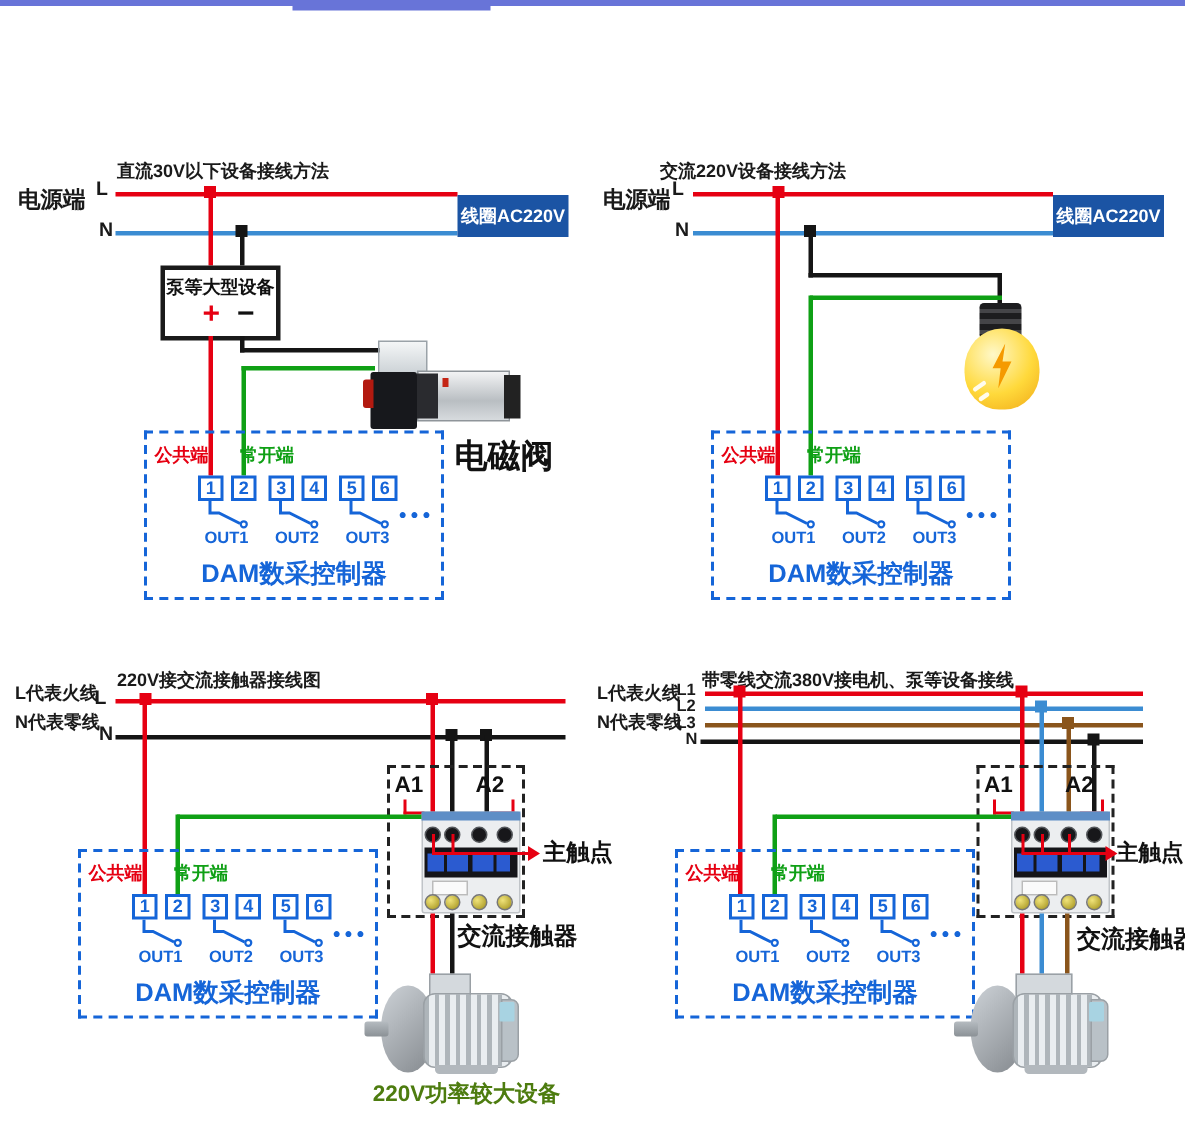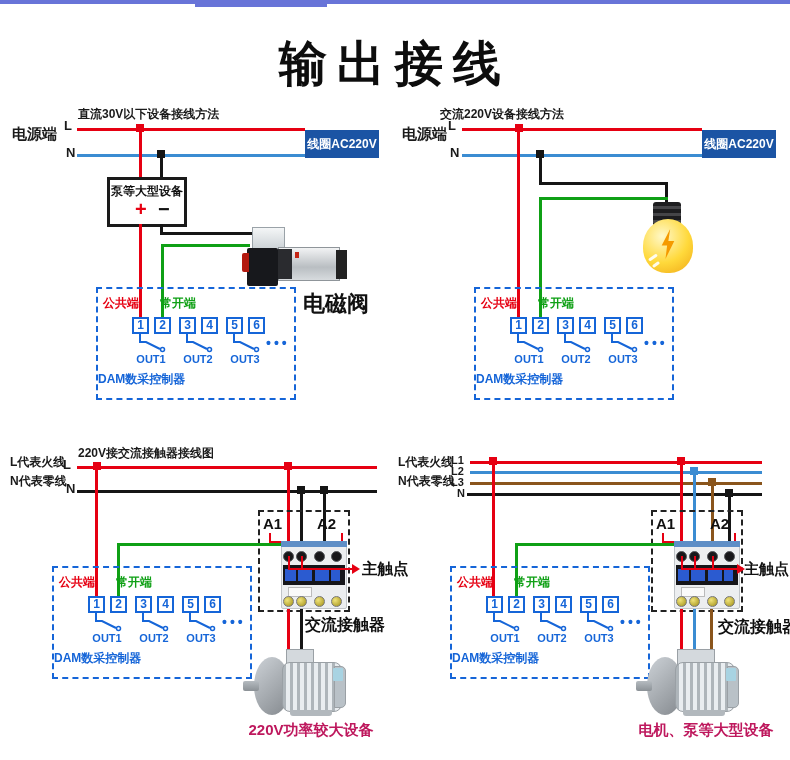--- a/index.html
+++ b/index.html
@@ -40,31 +40,31 @@
   .term{position:absolute;top:28px;width:17px;height:17px;border:2px solid var(--dam-blue);box-sizing:border-box;
         background:#fff;color:var(--dam-blue);font-size:12px;font-weight:bold;text-align:center;line-height:13px;}
   .t1{left:34px}.t2{left:56px}.t3{left:81px}.t4{left:103px}.t5{left:128px}.t6{left:150px}
   .sw{position:absolute;top:45px;width:30px;height:20px;}
   .sw path{stroke:var(--dam-blue);stroke-width:2;fill:none;}
   .sw circle{stroke:var(--dam-blue);stroke-width:1.5;fill:#fff;}
   .sw1{left:38px}.sw2{left:85px}.sw3{left:132px}
   .out{position:absolute;top:64px;width:46px;text-align:center;color:var(--dam-blue);font-size:11px;font-weight:bold;}
   .out1{left:30px}.out2{left:77px}.out3{left:124px}
   .dots{position:absolute;left:168px;top:46px;color:var(--dam-blue);font-size:14px;font-weight:bold;letter-spacing:3px;}
-  .dam-name{position:absolute;left:0;right:0;top:82px;color:var(--dam-blue);font-size:12px;font-weight:bold;}
+  .dam-name{position:absolute;left:0;right:0;top:82px;text-align:center;color:var(--dam-blue);font-size:17px;font-weight:bold;}
   
   .ctr-base{position:absolute;width:66px;height:68px;background:#eceef0;border:1px solid #c0c4c8;border-radius:2px;box-sizing:border-box;}
   .ctr-top{position:absolute;width:66px;height:6px;background:#5e8ec6;}
   .ctr-term{position:absolute;width:11px;height:11px;border-radius:50%;background:#17171a;border:1px solid #55585c;box-sizing:border-box;}
   .ctr-band{position:absolute;width:62px;height:20px;background:#151519;}
   .ctr-chip{position:absolute;height:12px;background:#2b5bd0;}
   .ctr-wlabel{position:absolute;width:24px;height:10px;background:#fafafa;border:1px solid #bbb;box-sizing:border-box;}
   .ctr-screw{position:absolute;width:11px;height:11px;border-radius:50%;background:radial-gradient(circle at 35% 35%,#f0e37a,#a08f18);border:1px solid #777;box-sizing:border-box;}
   .big-lbl{font-size:16px;color:#111;}
-  .dev-lbl{font-size:15px;color:#be185d;text-align:center;}
+  .dev-lbl{font-size:15px;color:#4d7c0f;text-align:center;}
   
   .mot-flange{position:absolute;border-radius:50%;background:linear-gradient(135deg,#cdd2d7,#84898e);}
   .mot-shaft{position:absolute;background:linear-gradient(#b5bbc0,#8b9196);border-radius:2px;}
   .mot-body{position:absolute;background:repeating-linear-gradient(90deg,#aeb5ba 0 3px,#e9edf0 3px 7px);border-radius:8px;border:1px solid #9aa0a5;box-sizing:border-box;}
   .mot-jbox{position:absolute;background:#d4d9dd;border:1px solid #9aa0a5;box-sizing:border-box;}
   .mot-cap{position:absolute;background:#b9c1c7;border-radius:0 5px 5px 0;border:1px solid #9aa0a5;box-sizing:border-box;}
   .mot-tag{position:absolute;background:#a8d3e2;border-radius:1px;}
   .mot-foot{position:absolute;background:#b2b8bd;border-radius:0 0 3px 3px;}
   
   .vl-conn{position:absolute;background:linear-gradient(#f4f6f7,#ccd2d6);border:1px solid #9aa2a8;box-sizing:border-box;}
@@ -80,21 +80,20 @@
   .bulb-bolt{position:absolute;background:#f59a00;clip-path:polygon(62% 0,15% 55%,45% 55%,36% 100%,85% 40%,52% 40%);}
   .bulb-hl{position:absolute;background:#fff;opacity:.9;border-radius:2px;transform:rotate(-35deg);}
 </style>
 </head>
 <body>
 
 <div class="canvas">
 
   <div class="topbar"></div>
   <div class="topbar-c"></div>
-  <div class="main-title">输出接线</div>
 
   <div class="lbl sec-title" style="left:78px;top:108px">直流30V以下设备接线方法</div>
   <div class="lbl pw" style="left:12px;top:125px">电源端</div>
   <div class="lbl ln" style="left:64px;top:119px">L</div>
   <div class="lbl ln" style="left:66px;top:146px">N</div>
   <div class="wh red" style="left:77px;top:128px;width:228px"></div>
   <div class="wh blue" style="left:77px;top:154px;width:228px"></div>
   <div class="badge" style="left:305px;top:130px">线圈AC220V</div>
   <div class="jd red" style="left:136px;top:124px"></div>
   <div class="jd blk" style="left:157px;top:150px"></div>
@@ -286,20 +285,21 @@
 
   <div class="mot-jbox" style="left:286px;top:649px;width:28px;height:17px"></div>
   <div class="mot-flange" style="left:254px;top:657px;width:36px;height:58px"></div>
   <div class="mot-shaft" style="left:243px;top:681px;width:16px;height:10px"></div>
   <div class="mot-body" style="left:282px;top:662px;width:60px;height:50px"></div>
   <div class="mot-cap" style="left:334px;top:666px;width:12px;height:42px"></div>
   <div class="mot-tag" style="left:333px;top:668px;width:10px;height:13px"></div>
   <div class="mot-foot" style="left:290px;top:710px;width:42px;height:6px"></div>
   <div class="lbl dev-lbl" style="left:231px;top:721px;width:160px">220V功率较大设备</div>
 
+  <div class="lbl sec-title" style="left:468px;top:447px">带零线交流380V接电机、泵等设备接线</div>
   <div class="lbl legend" style="left:398px;top:456px">L代表火线</div>
   <div class="lbl legend" style="left:398px;top:475px">N代表零线</div>
   <div class="lbl ln-s" style="left:451px;top:454px">L1</div>
   <div class="lbl ln-s" style="left:451px;top:465px">L2</div>
   <div class="lbl ln-s" style="left:451px;top:476px">L3</div>
   <div class="lbl ln-s" style="left:457px;top:487px">N</div>
   <div class="wh red" style="left:470px;top:461px;width:292px"></div>
   <div class="wh blue" style="left:470px;top:471px;width:292px"></div>
   <div class="wh brown" style="left:470px;top:482px;width:292px"></div>
   <div class="wh blk" style="left:467px;top:493px;width:295px"></div>
@@ -383,15 +383,14 @@
   <div class="wv brown" style="left:710px;top:609px;height:46px"></div>
   <div class="lbl big-lbl" style="left:718px;top:618px">交流接触器</div>
 
   <div class="mot-jbox" style="left:677px;top:649px;width:38px;height:17px"></div>
   <div class="mot-flange" style="left:647px;top:657px;width:36px;height:58px"></div>
   <div class="mot-shaft" style="left:636px;top:681px;width:16px;height:10px"></div>
   <div class="mot-body" style="left:675px;top:662px;width:60px;height:50px"></div>
   <div class="mot-cap" style="left:727px;top:666px;width:12px;height:42px"></div>
   <div class="mot-tag" style="left:726px;top:668px;width:10px;height:13px"></div>
   <div class="mot-foot" style="left:683px;top:710px;width:42px;height:6px"></div>
-  <div class="lbl dev-lbl" style="left:626px;top:721px;width:160px">电机、泵等大型设备</div>
 
 </div>
 
 </body></html>

